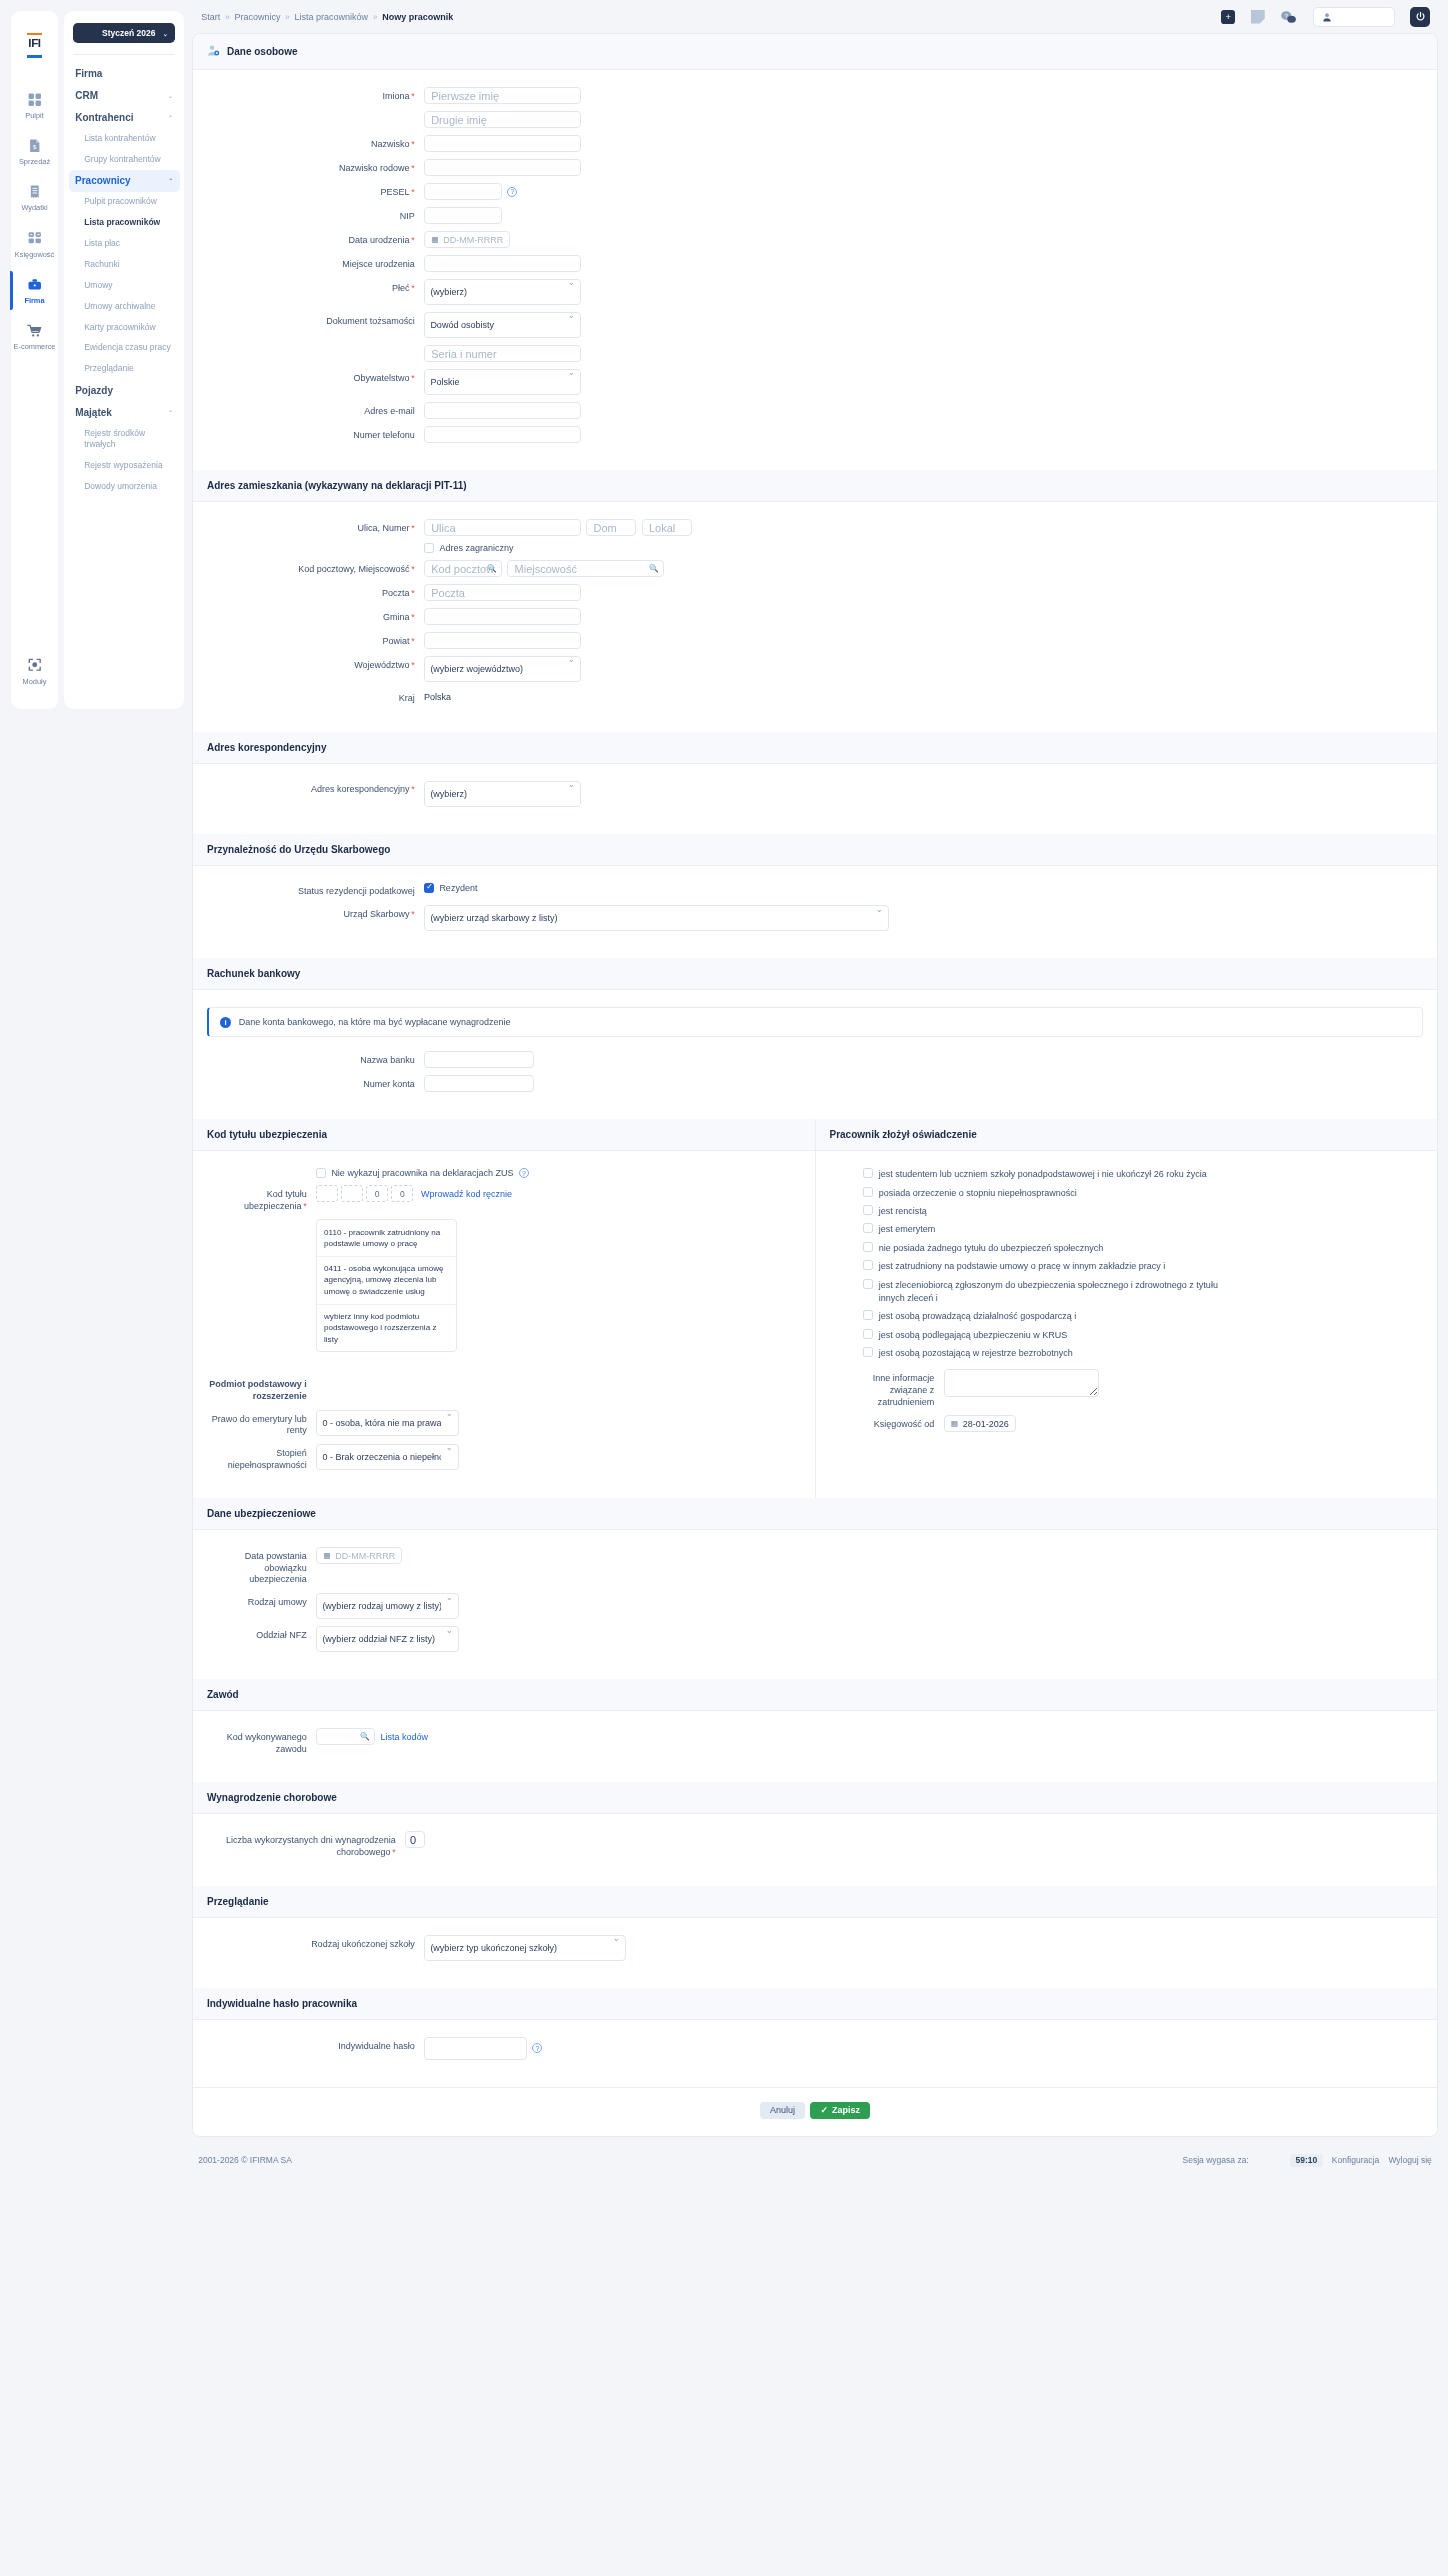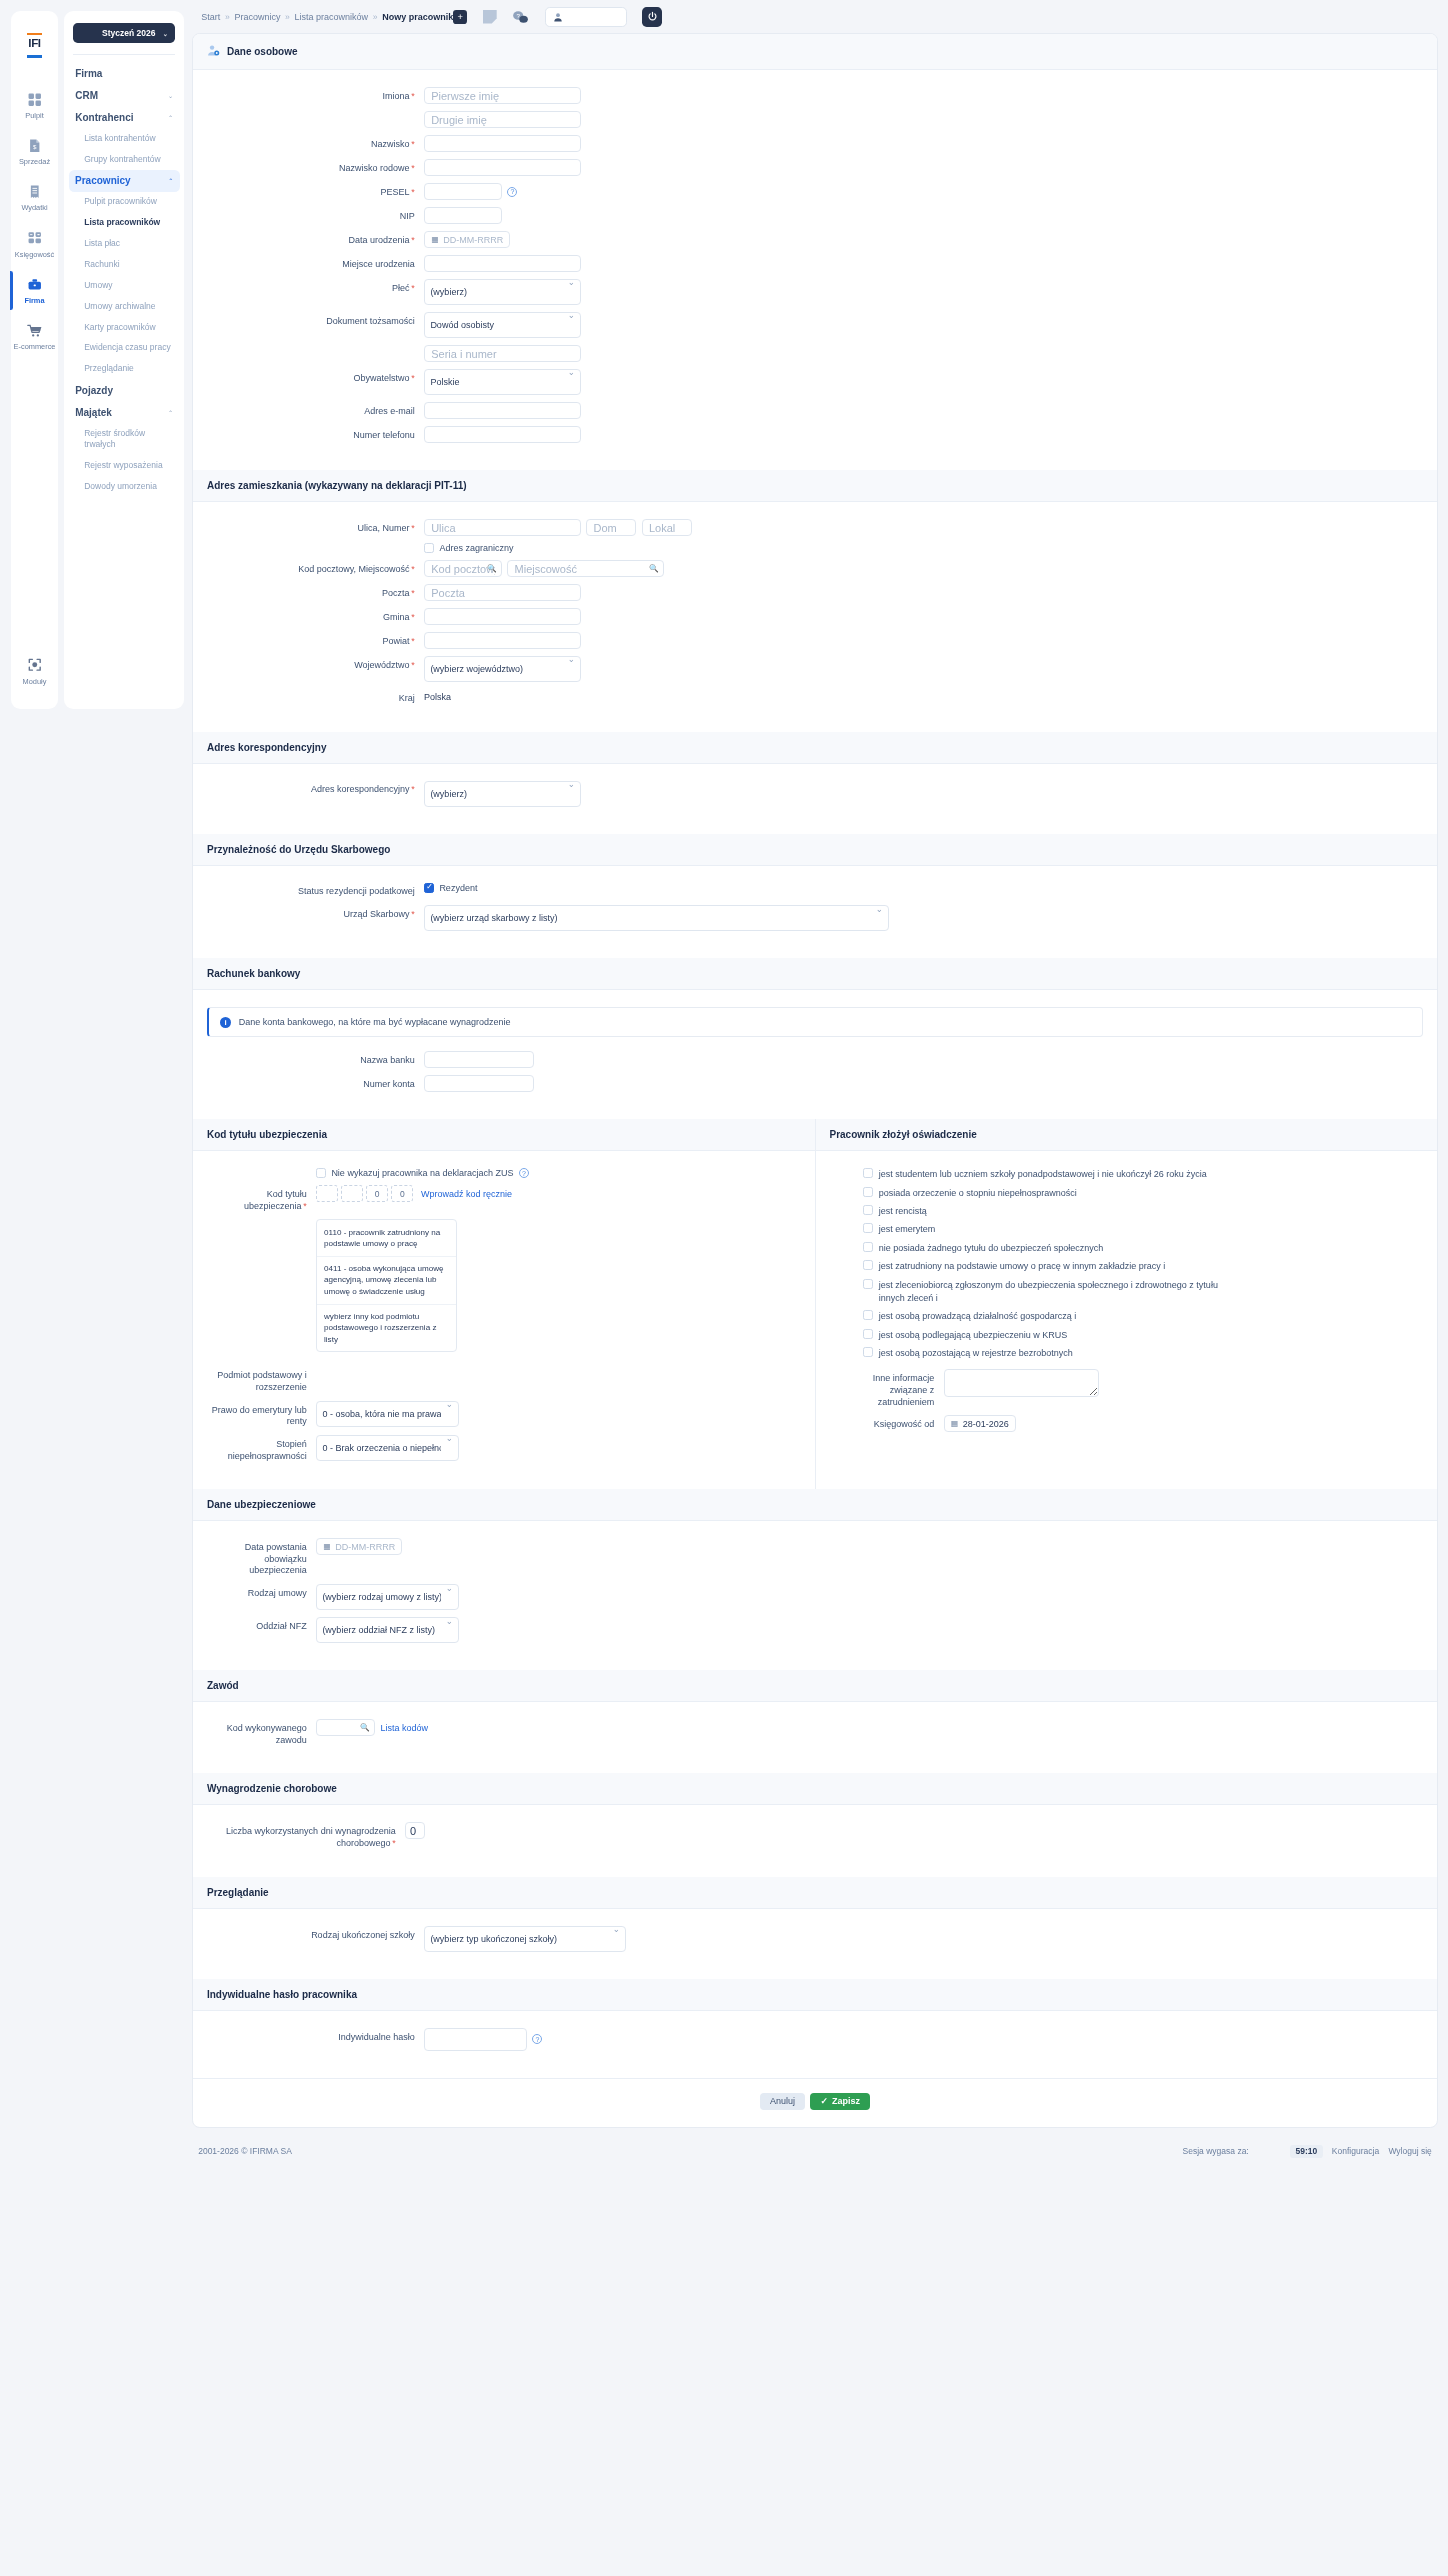--- a/index.html
+++ b/index.html
@@ -62,21 +62,21 @@
   .nav-group.lead .ng-lbl { font-size:10px; }
   .nav-group .ng-chev { font-size:6.2px; color:#8fa2bd; }
   .nav-group.active { background:#eaf2fe; border-radius:5.4px; margin:0 4.7px; padding:5.4px 6.2px; }
   .nav-group.active .ng-lbl { color:#1f63d6; }
   .nav-group.active .ng-chev { color:#1f63d6; }
   .nav-sub { padding:4.7px 11px 4.7px 20px; font-size:8.5px; color:#8fa2bd; cursor:pointer; line-height:1.35; }
   .nav-sub.bold { color:#2b3c5c; font-weight:bold; }
 
   
   .main { flex:1; min-width:0; padding:0 11px 0 7.8px; }
-  .topbar { height:33px; display:flex; align-items:center; padding:0 3.1px; }
+  .topbar { height:33px; display:flex; align-items:center; justify-content:space-between; padding:0 3.1px; }
   .crumbs { display:flex; align-items:center; gap:4.7px; font-size:9px; padding-left:6.2px; }
   .crumbs a { color:#6b7f9e; text-decoration:none; cursor:pointer; }
   .crumbs .sep { color:#aab9cf; font-size:8.5px; }
   .crumbs .cur { color:#1b2a47; font-weight:bold; }
   .topright { display:flex; align-items:center; gap:15.5px; padding-right:4.7px; }
   .tr-sq { width:14px; height:14px; border-radius:3.1px; background:#26334d; color:#fff; display:flex; align-items:center; justify-content:center; font-size:9.3px; cursor:pointer; }
   .tr-note { width:14px; height:14px; background:#b8c6d9; cursor:pointer;
      clip-path: polygon(0 0, 100% 0, 100% 65%, 65% 100%, 0 100%); }
   .tr-chat { width:17px; height:14px; position:relative; cursor:pointer; }
   .userbox { width:82px; height:20px; border:0.8px solid #dfe6ef; background:#fff; border-radius:4.7px; display:flex; align-items:center; padding-left:7.8px; cursor:pointer; }
@@ -595,21 +595,21 @@
             <div class="row">
               <div class="lbl" style="width:109px;flex:0 0 109px;"></div>
               <div class="fld">
                 <div class="optlist">
                   <div class="opt">0110 - pracownik zatrudniony na podstawie umowy o pracę</div>
                   <div class="opt">0411 - osoba wykonująca umowę agencyjną, umowę zlecenia lub umowę o świadczenie usług</div>
                   <div class="opt">wybierz inny kod podmiotu podstawowego i rozszerzenia z listy</div>
                 </div>
               </div>
             </div>
-            <div class="row" style="margin-top:14px;">
+            <div class="row" style="margin-top:23px;font-weight:bold;">
               <div class="lbl" style="width:109px;flex:0 0 109px;">Podmiot podstawowy i rozszerzenie</div>
               <div class="fld"></div>
             </div>
             <div class="row">
               <div class="lbl" style="width:109px;flex:0 0 109px;">Prawo do emerytury lub renty</div>
               <div class="fld">
                   <span class="selwrap"><select class="sel" style="width:143px;"><option>0 - osoba, która nie ma prawa do emerytury lub renty</option></select></span>
                 </div>
             </div>
             <div class="row">

